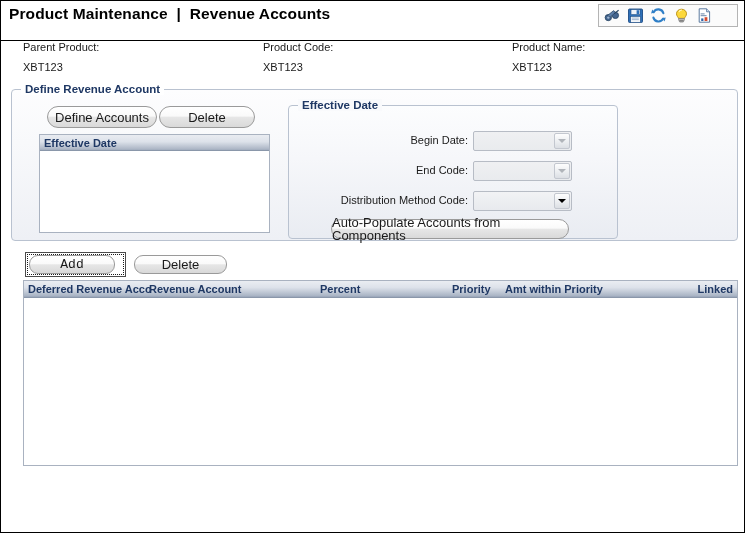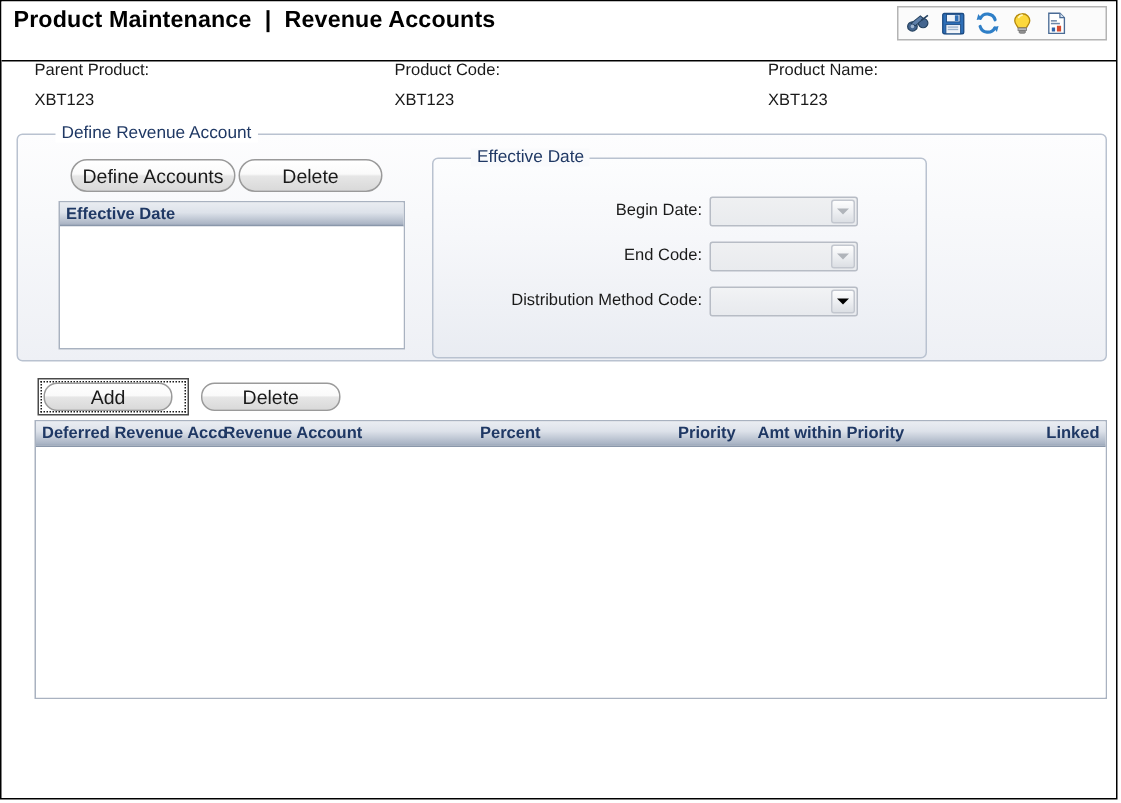--- a/index.html
+++ b/index.html
@@ -95,25 +95,25 @@
   .fieldset {
     position: absolute;
     border: 1px solid #b9c2d0;
     border-radius: 4px;
     box-sizing: border-box;
     background: linear-gradient(to bottom, #fdfdfe 0%, #f8f9fb 35%, #eef0f5 100%);
   }
   .fieldset-legend {
     position: absolute;
     top: -7px;
-    left: 25px;
+    left: 9px;
     padding: 0 4px;
     background: #ffffff;
     font-size: 11.5px;
-    font-weight: normal;
+    font-weight: bold;
     color: #1f3864;
     white-space: nowrap;
   }
 
   #define-revenue-account-panel {
     left: 10px;
     top: 88px;
     width: 727px;
     height: 152px;
   }
@@ -146,20 +146,21 @@
     align-items: center;
     justify-content: center;
   }
   #define-accounts-button { left: 46px; top: 105px; width: 110px; height: 22px; }
   #delete-effective-date-button { left: 158px; top: 105px; width: 96px; height: 22px; }
   #auto-populate-button { left: 330px; top: 218px; width: 238px; height: 20px; border-radius: 10px; }
 
   #add-row-button {
     left: 28px; top: 254px; width: 86px; height: 19px;
     border-radius: 9px;
+    font-family: Liberation Mono, monospace;
   }
   #delete-row-button {
     left: 133px; top: 254px; width: 93px; height: 19px;
     border-radius: 9px;
   }
   #add-button-focus-frame {
     position: absolute;
     left: 24px; top: 251px;
     width: 101px; height: 25px;
     border: 1px solid #4a4a4a;
@@ -420,20 +421,21 @@
 
   <div class="form-row" id="dist-method-row">
     <span class="form-label">Distribution Method Code:</span>
   </div>
   <div class="combo" id="dist-method-combo">
     <span class="combo-arrow-box">
       <span class="combo-arrow"></span>
     </span>
   </div>
 
+  <button class="pill-btn" id="auto-populate-button">Auto-Populate Accounts from Components</button>
 
   <div id="add-button-focus-frame"></div>
   <button class="pill-btn" id="add-row-button">Add</button>
   <button class="pill-btn" id="delete-row-button">Delete</button>
 
   <div id="accounts-grid">
     <div id="accounts-grid-header">
       <span class="grid-col-header" style="left:4px;">Deferred Revenue Acco</span>
       <span class="grid-col-header" style="left:125px;">Revenue Account</span>
       <span class="grid-col-header" style="left:296px;">Percent</span>

